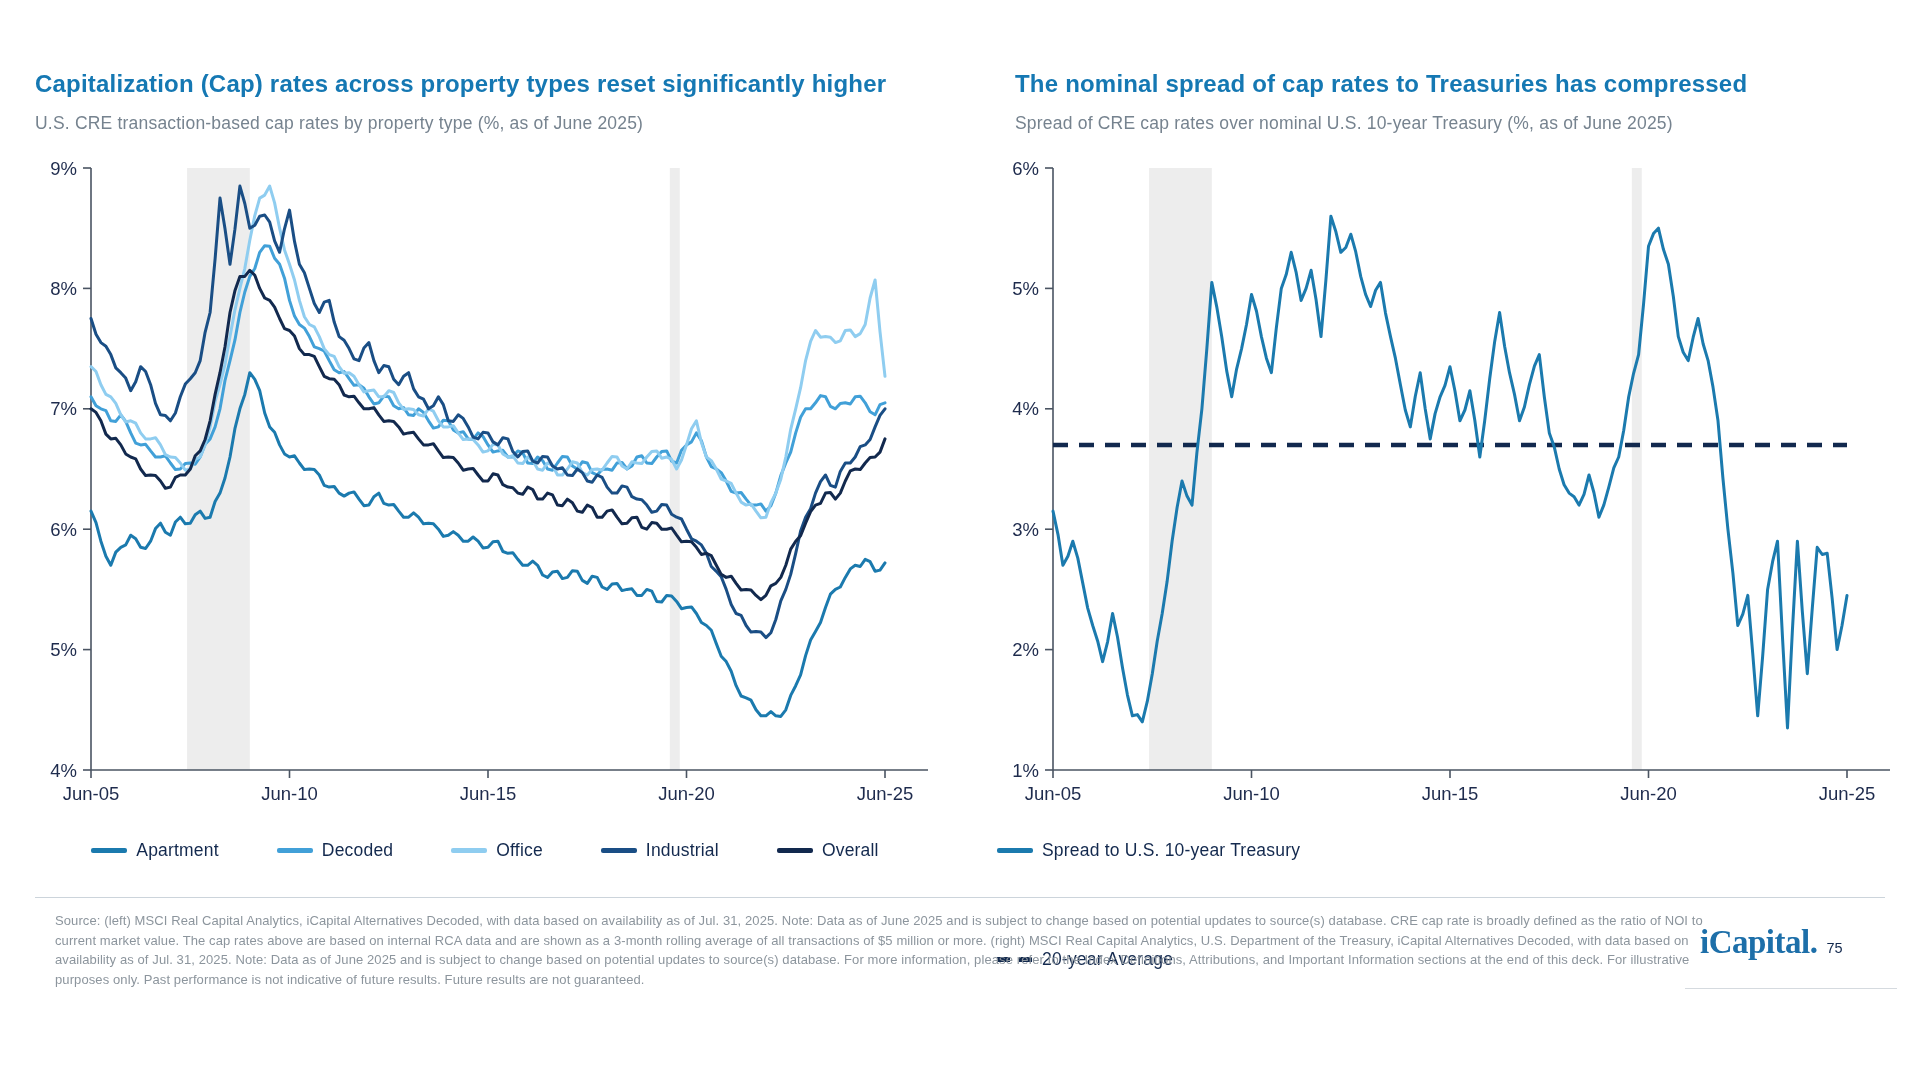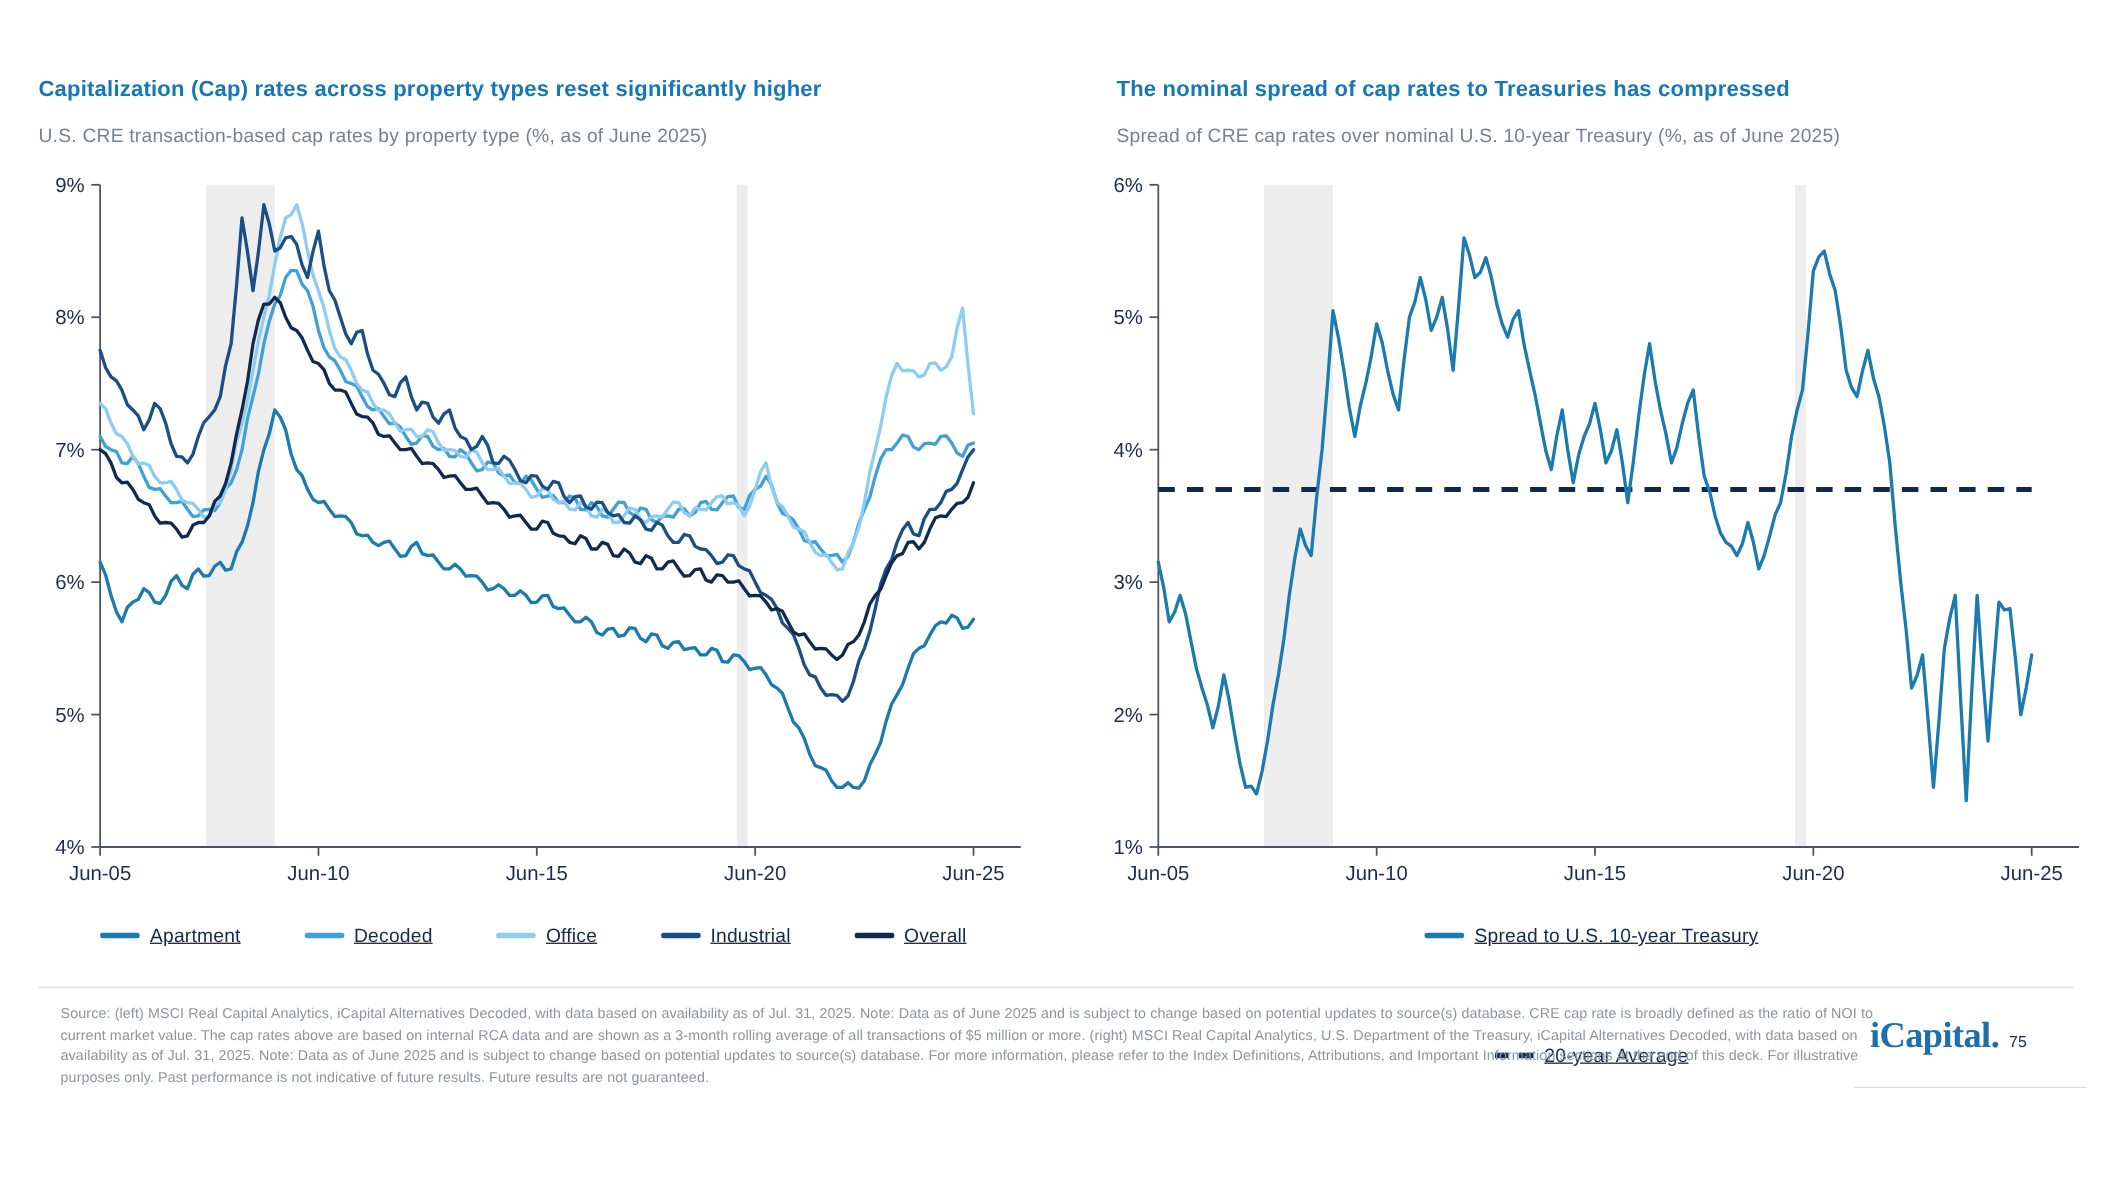--- a/index.html
+++ b/index.html
@@ -2,35 +2,35 @@
 <html><head>
 <meta charset="utf-8">
 <style>
   html,body{margin:0;padding:0;}
   body{
     width:1920px;height:1080px;position:relative;background:#ffffff;
     font-family:"Liberation Sans", sans-serif;overflow:hidden;
     -webkit-font-smoothing:antialiased;
   }
   .chart-title{
-    position:absolute;top:70px;font-size:20px;font-weight:600;
+    position:absolute;top:70px;font-size:24px;font-weight:600;
     color:#1578B3;letter-spacing:.2px;
   }
   .chart-subtitle{
     position:absolute;top:113px;font-size:17.5px;font-weight:400;
     color:#76838F;letter-spacing:.2px;
   }
   .col-left{left:35px;}
   .col-right{left:1015px;}
   svg.chart{position:absolute;top:158px;width:900px;height:676px;overflow:visible;}
   #chart-left{left:35px;}
   #chart-right{left:997px;}
   .legend{
     position:absolute;top:840px;width:900px;display:flex;
-    justify-content:center;align-items:center;text-decoration:underline;
+    justify-content:center;align-items:flex-start;
   }
   #legend-left{left:35px;gap:58px;}
   #legend-right{left:997px;gap:88px;flex-direction:column;}
   .legend-item{display:flex;align-items:center;gap:9px;}
   .legend-swatch{width:36px;height:4.5px;border-radius:2px;flex:none;}
   .legend-swatch.dashed-swatch{height:5px;border-radius:0;}
   .legend-label{font-size:17.5px;color:#13294E;letter-spacing:.2px;}
   .footer-divider{
     position:absolute;left:35px;top:897px;width:1850px;height:1px;background:#CCD4DB;
   }

